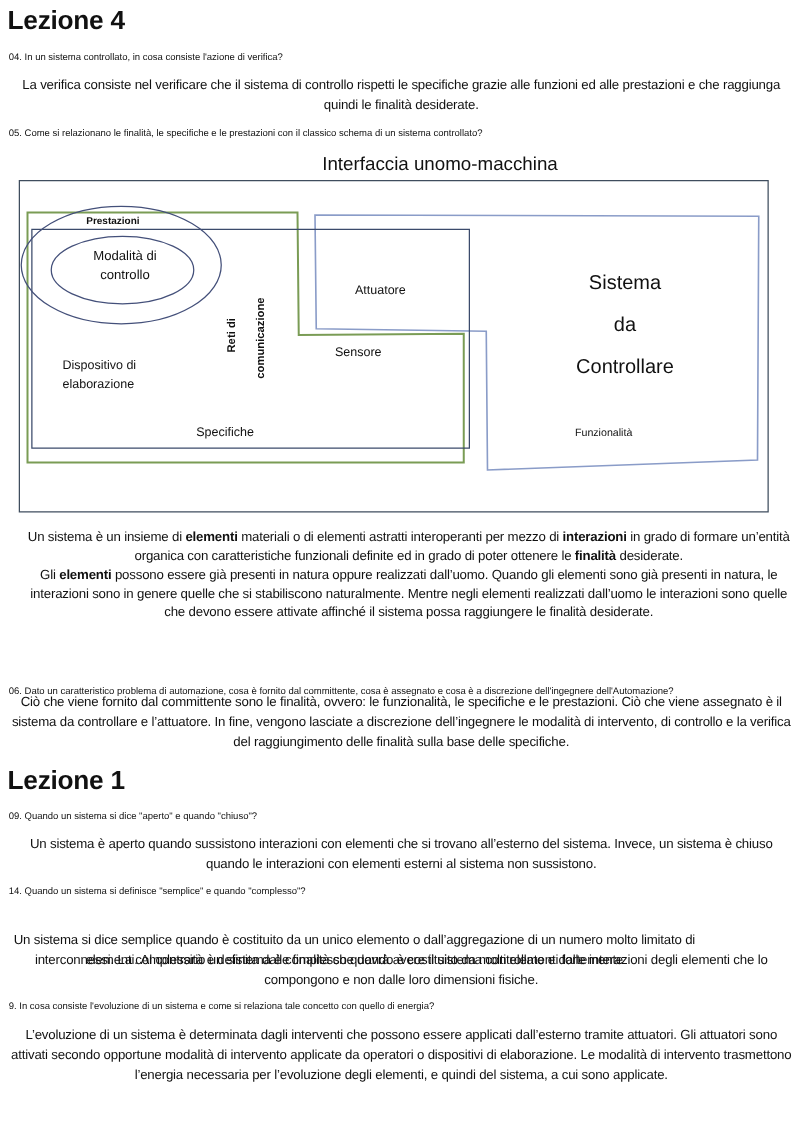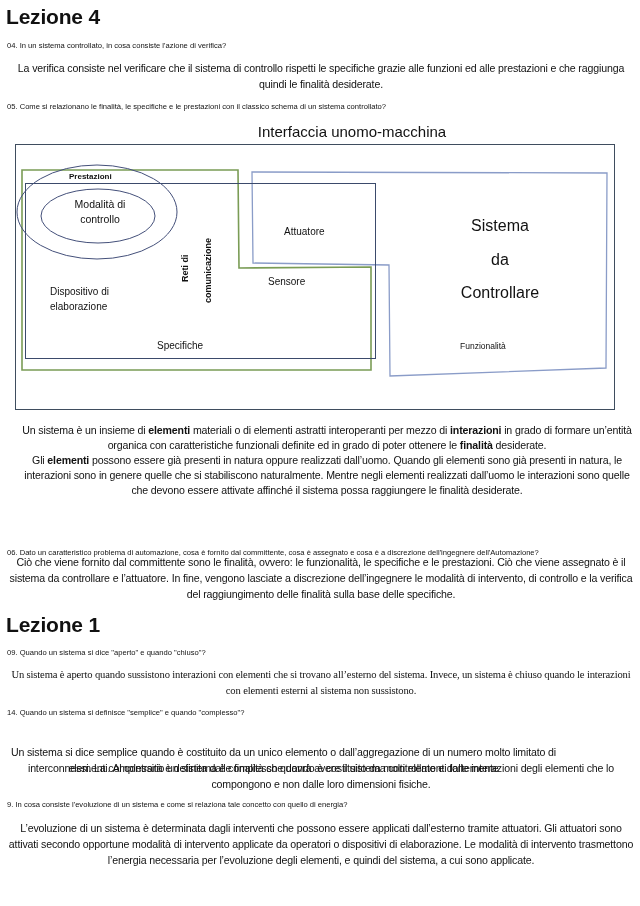--- a/index.html
+++ b/index.html
@@ -80,21 +80,21 @@
   <span class="para"><span>Un sistema è un insieme di </span><b>elementi</b><span> materiali o di elementi astratti interoperanti per mezzo di </span><b>interazioni</b><span> in grado di formare un’entità organica con caratteristiche funzionali definite ed in grado di poter ottenere le </span><b>finalità</b><span> desiderate.</span></span>
   <span class="para"><span>Gli </span><b>elementi</b><span> possono essere già presenti in natura oppure realizzati dall’uomo. Quando gli elementi sono già presenti in natura, le interazioni sono in genere quelle che si stabiliscono naturalmente. Mentre negli elementi realizzati dall’uomo le interazioni sono quelle che devono essere attivate affinché il sistema possa raggiungere le finalità desiderate.</span></span>
 </div>
 
 <p class="q" style="top:547px;">06. Dato un caratteristico problema di automazione, cosa è fornito dal committente, cosa è assegnato e cosa è a discrezione dell'ingegnere dell'Automazione?</p>
 <p class="a" style="top:554px;">Ciò che viene fornito dal committente sono le finalità, ovvero: le funzionalità, le specifiche e le prestazioni. Ciò che viene assegnato è il sistema da controllare e l’attuatore. In fine, vengono lasciate a discrezione dell’ingegnere le modalità di intervento, di controllo e la verifica del raggiungimento delle finalità sulla base delle specifiche.</p>
 
 <h1 class="h1" style="top:614px;">Lezione 1</h1>
 
 <p class="q" style="top:647px;">09. Quando un sistema si dice "aperto" e quando "chiuso"?</p>
-<p class="a" style="top:667px;font-family:Liberation Serif, serif;">Un sistema è aperto quando sussistono interazioni con elementi che si trovano all’esterno del sistema. Invece, un sistema è chiuso quando le interazioni con elementi esterni al sistema non sussistono.</p>
+<p class="a" style="top:667px;">Un sistema è aperto quando sussistono interazioni con elementi che si trovano all’esterno del sistema. Invece, un sistema è chiuso quando le interazioni con elementi esterni al sistema non sussistono.</p>
 
 <p class="q" style="top:707px;">14. Quando un sistema si definisce "semplice" e quando "complesso"?</p>
 <div class="a" style="top:744px; right:80px;">
   <span class="para">Un sistema si dice semplice quando è costituito da un unico elemento o dall’aggregazione di un numero molto limitato di elementi. Al contrario un sistema è complesso quando è costituito da molti elementi fortemente</span>
 </div>
 <div class="a" style="top:760px;">
   <span class="para">interconnessi. La complessità è definita dalle finalità che dovrà avere il sistema controllato e dalle interazioni degli elementi che lo compongono e non dalle loro dimensioni fisiche.</span>
 </div>
 
 <p class="q" style="top:799px;">9. In cosa consiste l'evoluzione di un sistema e come si relaziona tale concetto con quello di energia?</p>

